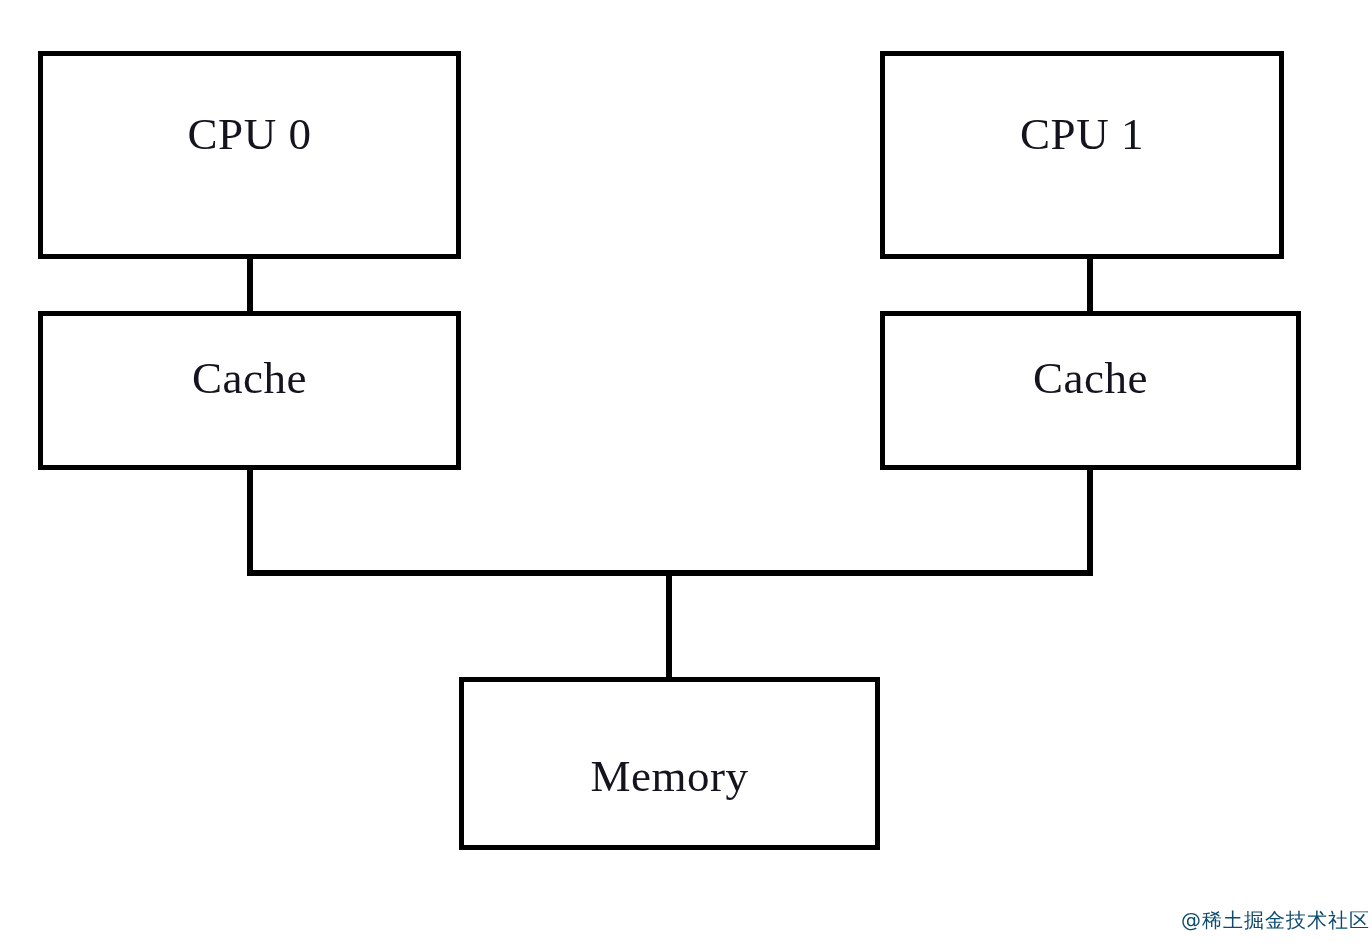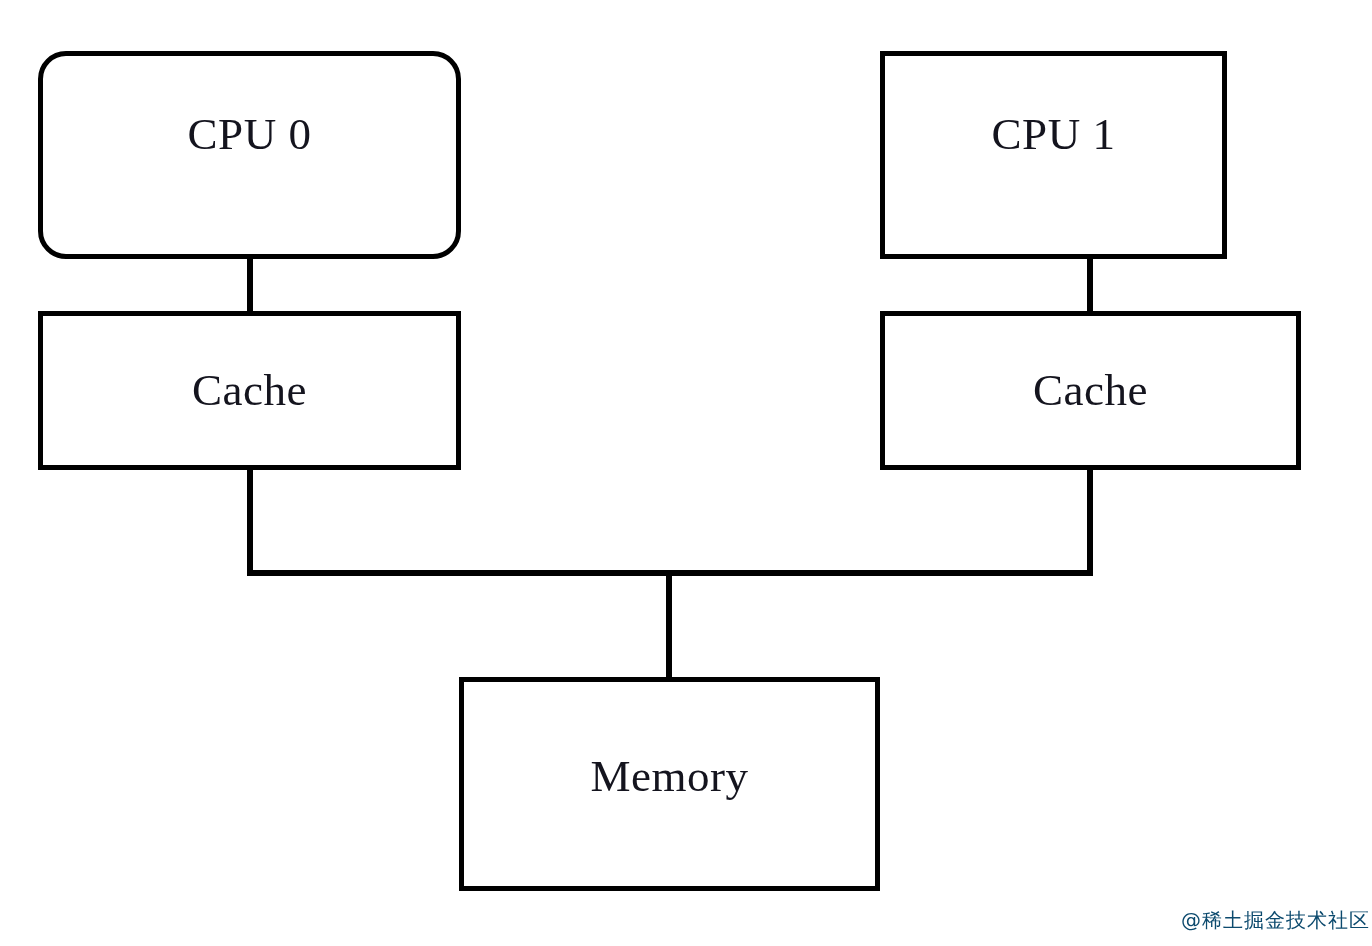--- a/index.html
+++ b/index.html
@@ -31,28 +31,28 @@
   .node-label {
     position: absolute;
     left: 0;
     right: 0;
     text-align: center;
     color: #14141e;
     white-space: nowrap;
     letter-spacing: 0.5px;
   }
 
-  #cpu0-box  { left: 38px;  top: 51px;  width: 423px; height: 208px; border-radius: 28px; }
-  #cpu1-box  { left: 880px; top: 51px;  width: 347px; height: 208px; padding-left: 39px; }
+  #cpu0-box  { left: 38px;  top: 51px;  width: 423px; height: 208px; }
+  #cpu1-box  { left: 880px; top: 51px;  width: 404px; height: 208px; padding-left: 39px; }
   #cache0-box{ left: 38px;  top: 311px; width: 423px; height: 159px; }
   #cache1-box{ left: 880px; top: 311px; width: 421px; height: 159px; }
-  #memory-box{ left: 459px; top: 677px; width: 421px; height: 214px; }
+  #memory-box{ left: 459px; top: 677px; width: 421px; height: 173px; }
 
   #cpu0-label, #cpu1-label   { top: 52px;  font-size: 45px; }
-  #cache0-label, #cache1-label { top: 48px; font-size: 45px; }
+  #cache0-label, #cache1-label { top: 36px; font-size: 45px; }
   #memory-label { top: 68px; font-size: 45px; }
 
   
   .line {
     position: absolute;
     background: #000000;
     z-index: 1;
   }
   .vline { width: 6px; }
   .hline { height: 6px; }

